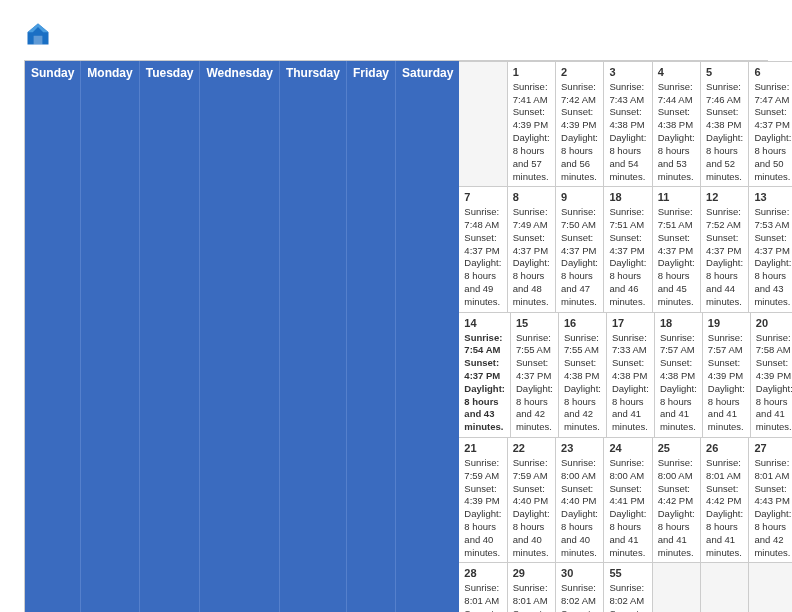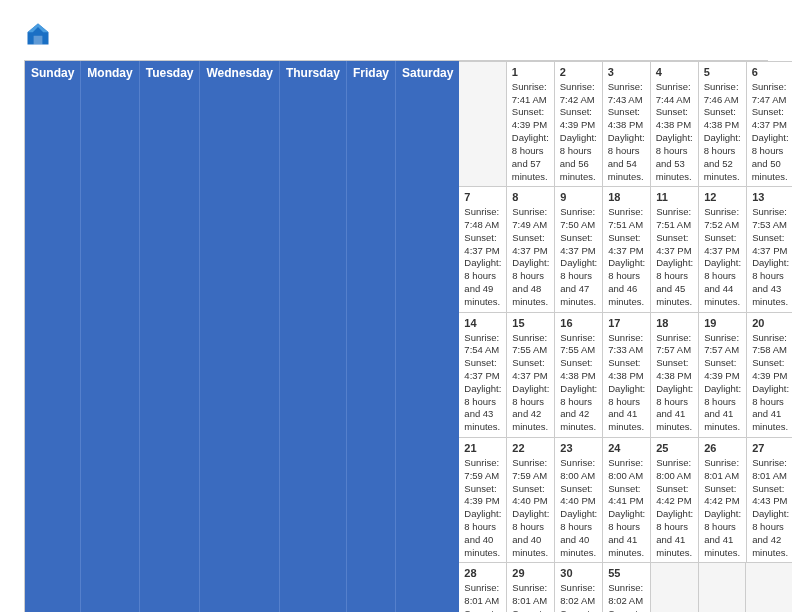--- a/index.html
+++ b/index.html
@@ -190,21 +190,21 @@
           <div class="cal-cell"><span class="day-num">12</span><span class="sun-info" style="white-space: pre-line;">Sunrise: 7:52 AM
 Sunset: 4:37 PM
 Daylight: 8 hours
 and 44 minutes.</span></div>
           <div class="cal-cell"><span class="day-num">13</span><span class="sun-info" style="white-space: pre-line;">Sunrise: 7:53 AM
 Sunset: 4:37 PM
 Daylight: 8 hours
 and 43 minutes.</span></div>
         </div>
         <div class="cal-row">
-          <div class="cal-cell"><span class="day-num">14</span><span class="sun-info" style="white-space: pre-line;">Sunrise: 7:54 AM
+          <div class="cal-cell"><span class="day-num">14</span><span class="sun-info" style="white-space: pre-line; font-weight: bold;">Sunrise: 7:54 AM
 Sunset: 4:37 PM
 Daylight: 8 hours
 and 43 minutes.</span></div>
           <div class="cal-cell"><span class="day-num">15</span><span class="sun-info" style="white-space: pre-line;">Sunrise: 7:55 AM
 Sunset: 4:37 PM
 Daylight: 8 hours
 and 42 minutes.</span></div>
           <div class="cal-cell"><span class="day-num">16</span><span class="sun-info" style="white-space: pre-line;">Sunrise: 7:55 AM
 Sunset: 4:38 PM
 Daylight: 8 hours

